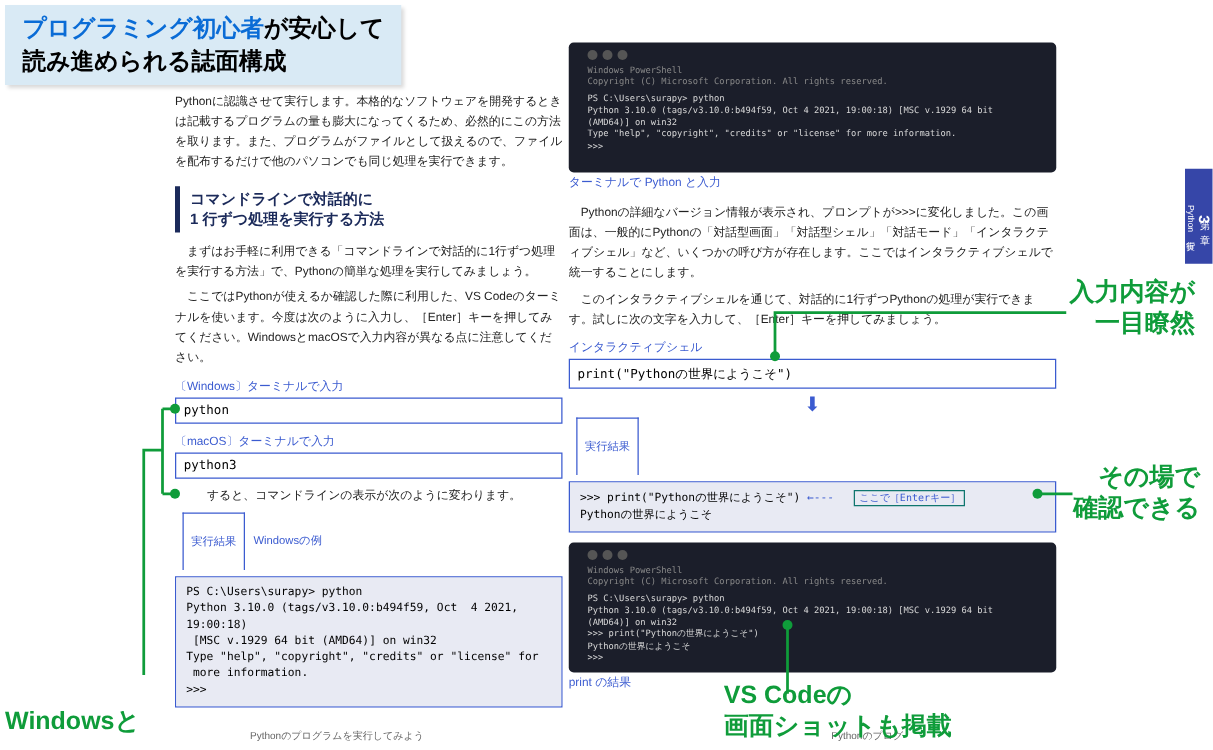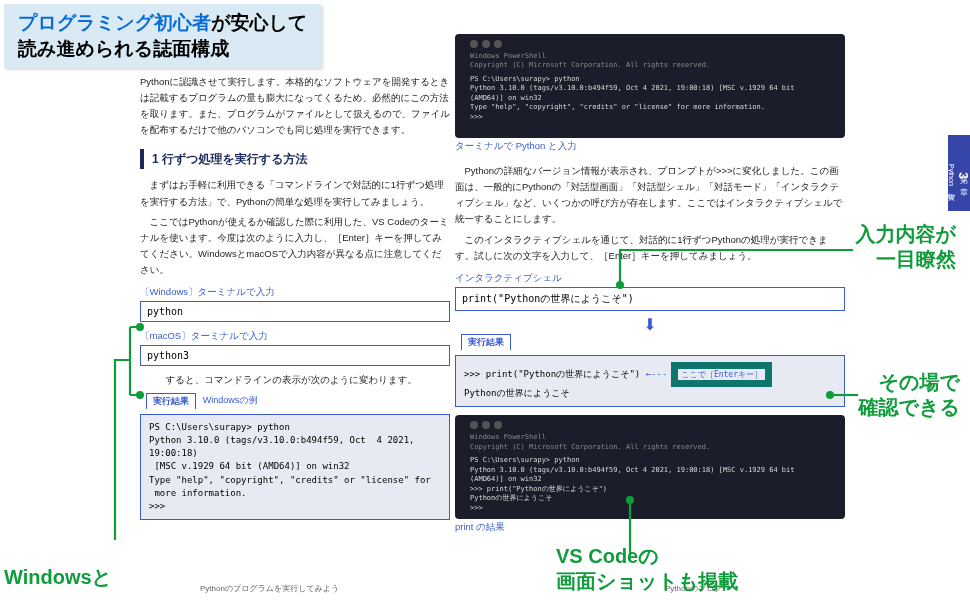--- a/index.html
+++ b/index.html
@@ -58,26 +58,25 @@
   border: 1px solid #3b5bd0;
   margin: 6px 0;
   background: #fff;
 }
 .result-tab {
   display: inline-block;
   border: 1px solid #3b5bd0;
   border-bottom: none;
   color: #3b5bd0;
   font-size: 9px;
-  padding: 1px 6px;
+  padding: 16px 6px;
   background: #fff;
   position: relative;
   top: 1px;
   margin-left: 6px;
-  font-weight: bold;
 }
 .result-sub { color: #3b5bd0; font-size: 9px; margin-left: 4px; text-align: center;}
 .result-body {
   background: #e8eaf3;
   padding: 6px 8px;
   font-family: Menlo, Consolas, monospace;
   font-size: 9px;
   line-height: 1.45;
   white-space: pre-wrap;
 }
@@ -90,25 +89,25 @@
   color: #d8d8d8;
   line-height: 1.35;
   margin: 4px 0 2px;
 }
 .vscode-top { display:flex; gap:4px; margin-bottom:4px;}
 .vscode-top span { width:8px; height:8px; border-radius:50%; background:#555;}
 .cap { color: #3b5bd0; font-size: 9.5px; margin: 2px 0 10px; }
 .down-arrow { text-align: center; color: #3b5bd0; font-size: 16px; line-height: 1;}
 .keybox {
   display: inline-block;
-  border: 7px solid #0f766e;
+  border: 1px solid #0f766e;
   color: #3b5bd0;
   font-size: 8px;
   padding: 0 3px;
-  margin-left: 4px;
+  margin-left: 16px;
 }
 .annot {
   position: absolute;
   color: #0f9c3a;
   font-weight: 700;
   font-size: 20px;
   line-height: 1.25;
 }
 svg.lines { position:absolute; top:0; left:0; width:970px; height:600px; pointer-events:none; }
 svg.lines path { stroke:#0f9c3a; stroke-width:2.2; fill:none; }
@@ -133,20 +132,21 @@
 <body>
 
 <div class="title-banner">
   <div class="l1"><span class="hl">プログラミング初心者</span><span>が安心して</span></div>
   <div class="l2">読み進められる誌面構成</div>
 </div>
 
 <div class="page-left">
   <p class="body-text">Pythonに認識させて実行します。本格的なソフトウェアを開発するときは記載するプログラムの量も膨大になってくるため、必然的にこの方法を取ります。また、プログラムがファイルとして扱えるので、ファイルを配布するだけで他のパソコンでも同じ処理を実行できます。</p>
   <div class="section-head">
+    <div>コマンドラインで対話的に</div>
     <div>1 行ずつ処理を実行する方法</div>
   </div>
   <p class="body-text">　まずはお手軽に利用できる「コマンドラインで対話的に1行ずつ処理を実行する方法」で、Pythonの簡単な処理を実行してみましょう。</p>
   <p class="body-text">　ここではPythonが使えるか確認した際に利用した、VS Codeのターミナルを使います。今度は次のように入力し、［Enter］キーを押してみてください。WindowsとmacOSで入力内容が異なる点に注意してください。</p>
 
   <div class="term-label">〔Windows〕ターミナルで入力</div>
   <div class="code-box">python</div>
 
   <div class="term-label">〔macOS〕ターミナルで入力</div>
   <div class="code-box">python3</div>
@@ -222,21 +222,21 @@
 </div>
 
 <div class="annot" style="right:14px; top:222px; text-align:right">
   <div>入力内容が</div>
   <div>一目瞭然</div>
 </div>
 <div class="annot" style="right:10px; top:370px; text-align:right">
   <div>その場で</div>
   <div>確認できる</div>
 </div>
-<div class="annot" style="left:556px; bottom:6px">
+<div class="annot" style="left:579px; bottom:6px">
   <div>VS Codeの</div>
   <div>画面ショットも掲載</div>
 </div>
 <div class="annot" style="left:4px; bottom:10px">
   <div>Windowsと</div>
 </div>
 
 <svg class="lines">
 
   <path d="M130 327 L140 327 M130 327 L130 395 M130 395 L140 395 M130 360 L115 360 L115 540"></path>

